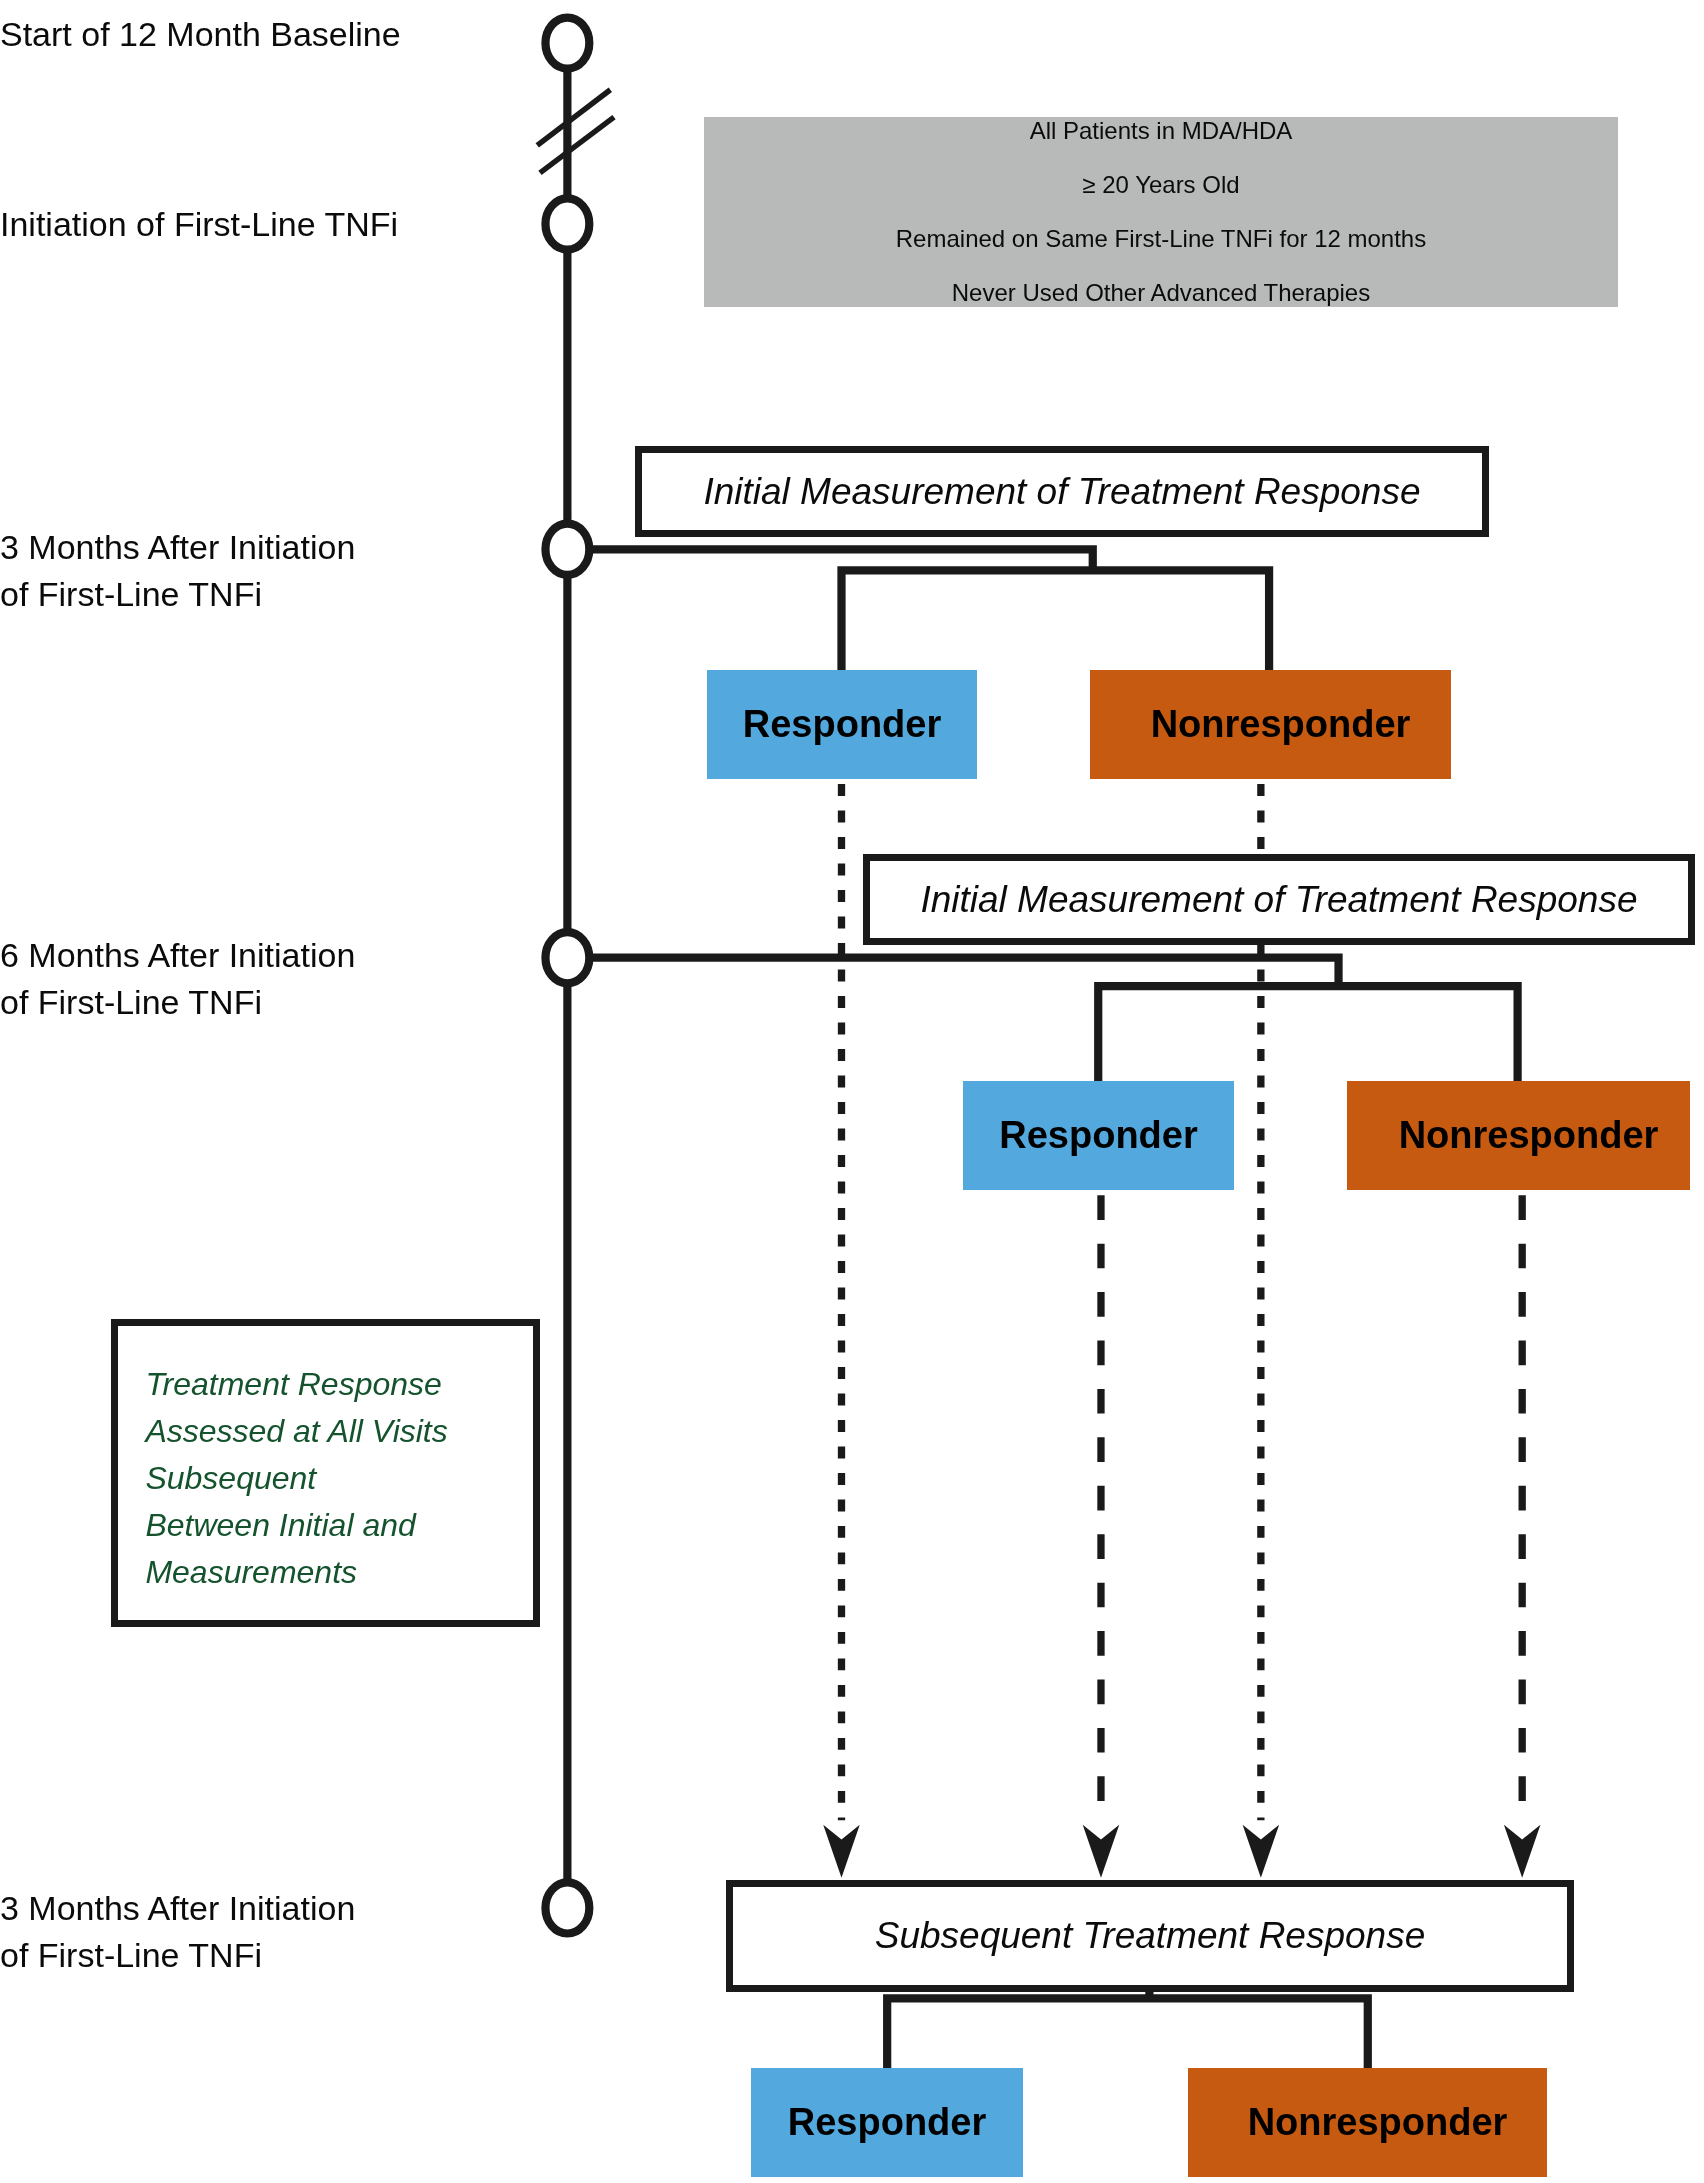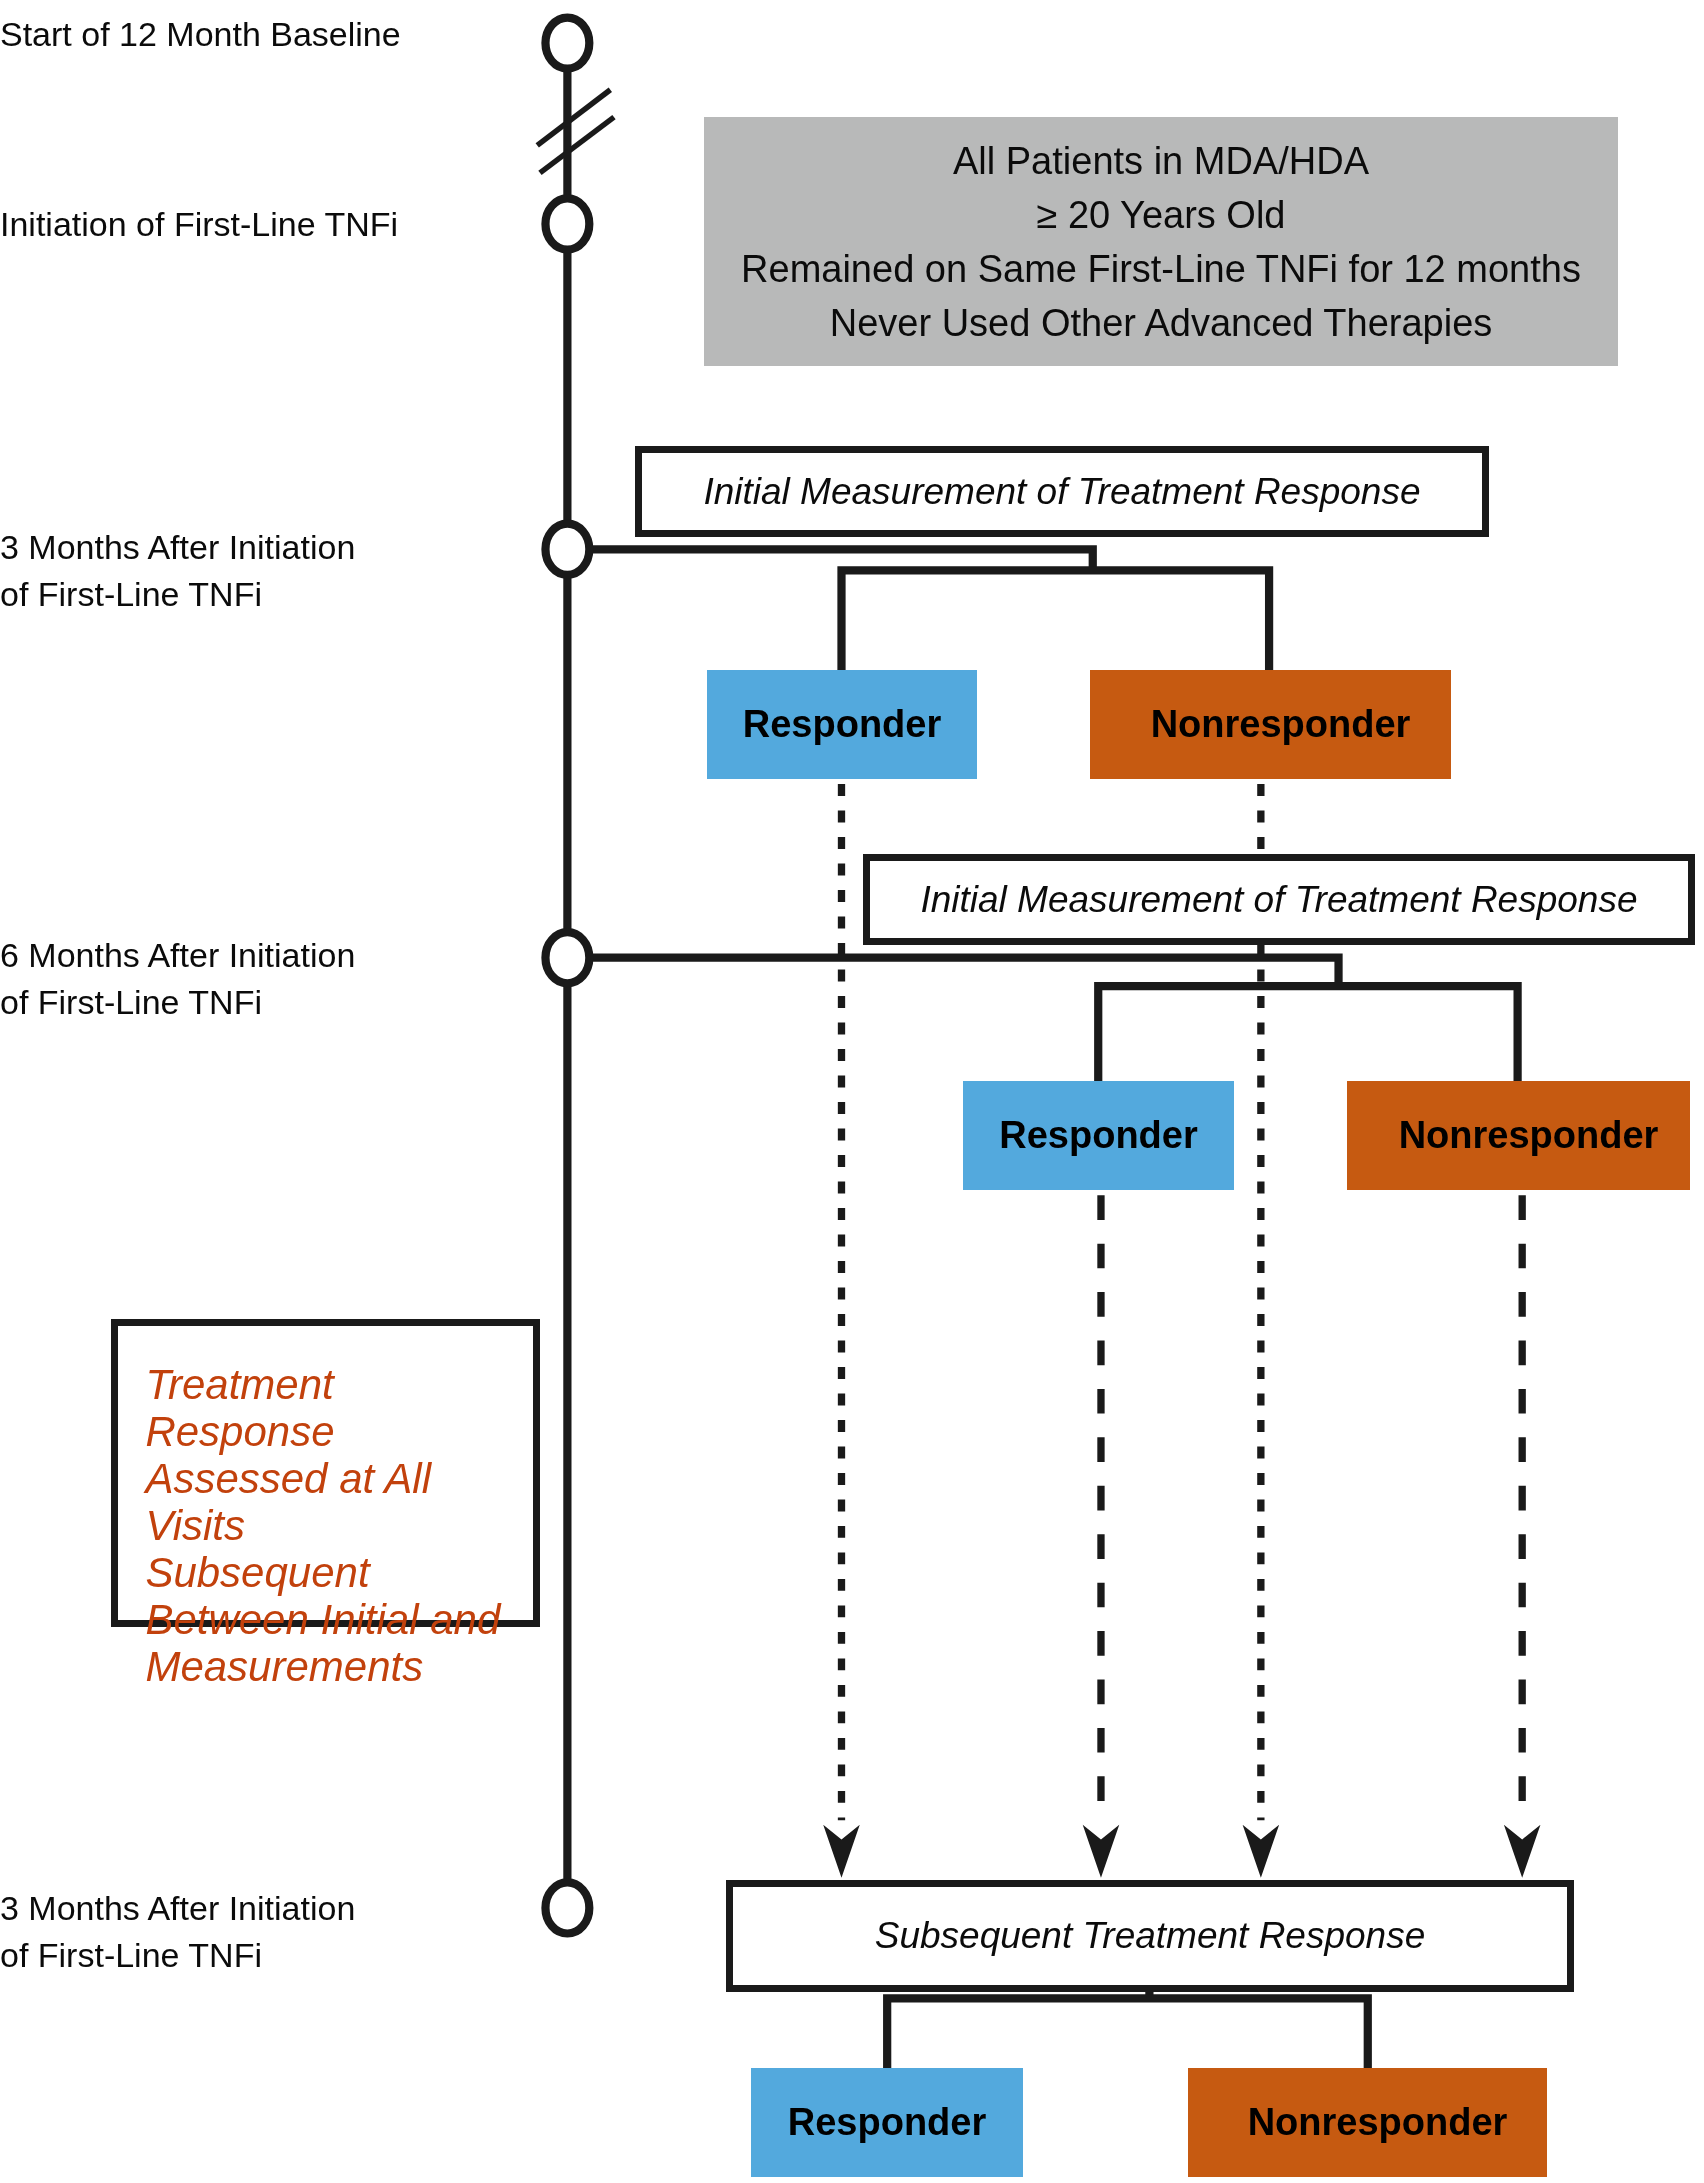--- a/index.html
+++ b/index.html
@@ -21,25 +21,25 @@
     left: 0;
     width: 471px;
     text-align: left;
     font-size: 34px;
     line-height: 47px;
     color: #0b0b0b;
   }
 
   
   .criteria {
-    left: 704px; top: 117px; width: 914px; height: 249px;
+    left: 704px; top: 117px; width: 914px; height: 190px;
     background: var(--criteria-bg, #B8B9B9);
     display: flex; flex-direction: column; justify-content: center;
     text-align: center;
-    font-size: 38px; line-height: 54px;
+    font-size: 24px; line-height: 54px;
     color: #0b0b0b;
   }
 
   
   .mbox {
     background: #ffffff;
     border: 7.3px solid var(--ink, #1a1a1a);
     display: flex; align-items: center; justify-content: center;
     font-style: italic;
     font-size: 37px;
@@ -66,23 +66,23 @@
   .n2 { left: 1347px; top: 1081px; width: 343px; height: 109px; }
   .r3 { left: 751px;  top: 2068px; width: 272px; height: 109px; }
   .n3 { left: 1188px; top: 2068px; width: 359px; height: 109px; }
 
   
   .note {
     left: 111px; top: 1319px; width: 429px; height: 308px;
     border: 7.3px solid var(--ink, #1a1a1a);
     background: #ffffff;
     font-style: italic;
-    font-size: 42px; line-height: 47px;
+    font-size: 32px; line-height: 47px;
     padding: 35px 9.1px 0 27.4px;
-    color: #c2410c;
+    color: #14532d;
   }
 </style>
 </head>
 <body>
 
 <div class="canvas">
 
   <svg class="layer" width="1704" height="2184" viewBox="0 0 1865 2390">
 
     <line x1="621" y1="47" x2="621" y2="2088" stroke="var(--ink)" stroke-width="9"></line>

